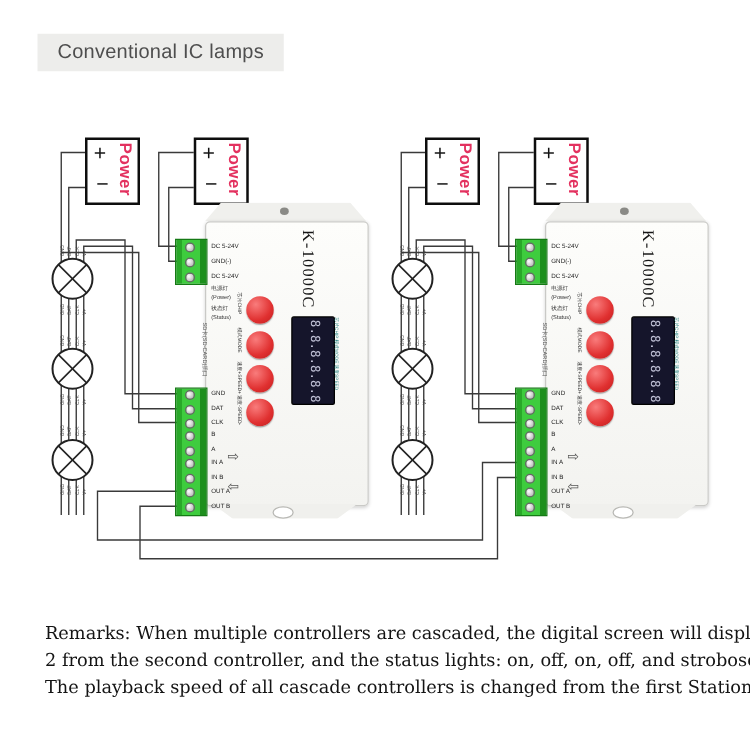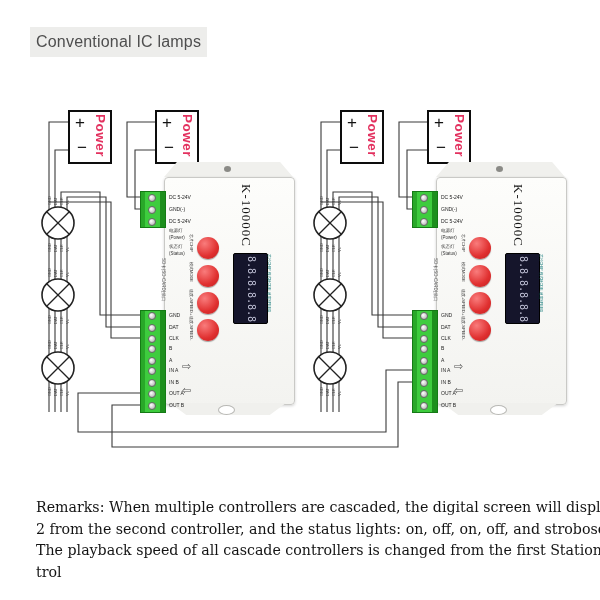--- a/index.html
+++ b/index.html
@@ -3,21 +3,21 @@
 <meta charset="utf-8">
 <style>
   html,body{margin:0;padding:0;background:#fff;}
   .stage{position:relative;width:600px;height:600px;background:#ffffff;overflow:hidden;
          font-family:"Liberation Sans",sans-serif;}
   #wires{position:absolute;left:0;top:0;z-index:1;}
   .comp{position:absolute;z-index:2;}
 
   
   .title{left:30px;top:27px;background:#ededeb;color:#4e4e4e;font-size:16px;
-         padding:6px 6px;letter-spacing:.2px;}
+         padding:6px 16px;letter-spacing:.2px;}
 
   
   .pbox{width:44px;height:54px;box-sizing:border-box;border:2.5px solid #0d0d0d;background:#fff;}
   .pbox .plus{position:absolute;left:5px;top:1px;font-size:17px;color:#111;}
   .pbox .minus{position:absolute;left:7px;top:26px;font-size:17px;color:#111;}
   .pbox .pwr{position:absolute;right:2px;top:2px;bottom:2px;writing-mode:vertical-rl;
              text-orientation:sideways;font-size:13.5px;font-weight:bold;color:#e3315f;
              letter-spacing:.5px;}
 
   
@@ -173,21 +173,20 @@
   <div class="comp pbox" style="left:427px;top:110px;">
     <span class="plus">+</span>
     <span class="minus">−</span>
     <div class="pwr" style="position:absolute">Power</div>
   </div>
 
   <div class="comp remarks">
     <div>Remarks: When multiple controllers are cascaded, the digital screen will display 2 2</div>
     <div>2 from the second controller, and the status lights: on, off, on, off, and stroboscopic</div>
     <div>The playback speed of all cascade controllers is changed from the first Station con.</div>
-    <div>trol</div>
   </div>
 
 <div class="comp controller" style="left: 140px; top: 158px;">
       <div class="c-topface"></div>
       <div class="c-keyhole-top"></div>
       <div class="c-body"></div>
       <div class="c-botface"></div>
       <div class="c-keyhole-bot"></div>
 
       <div class="term term-top">

